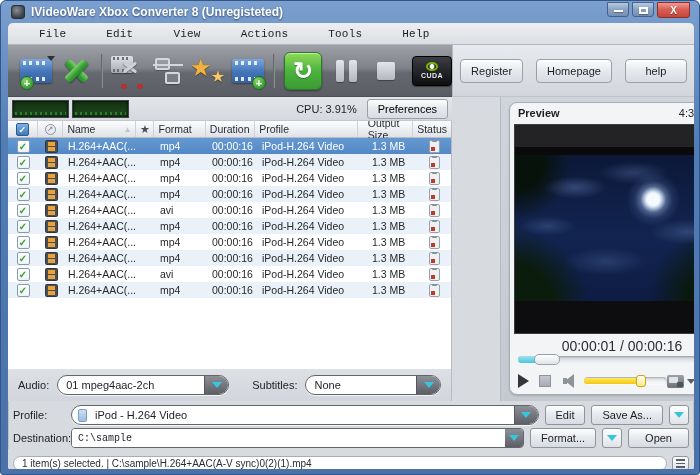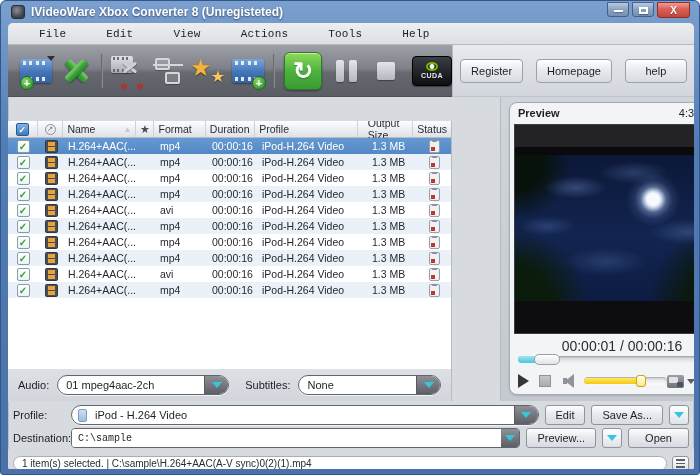--- a/index.html
+++ b/index.html
@@ -262,20 +262,26 @@
         </span>
       </div>
     </div>
 
     <div class="top-right">
       <button class="hdr-btn">Register</button>
       <button class="hdr-btn">Homepage</button>
       <button class="hdr-btn">help</button>
     </div>
 
+    <div class="cpu-row">
+      <span class="cpu-graph"></span>
+      <span class="cpu-graph"></span>
+      <span class="cpu-label">CPU: 3.91%</span>
+      <button class="pref-btn">Preferences</button>
+    </div>
 
     <div class="table">
       <div class="thead">
         <div class="th c-check">
             <span class="hdr-check">✓</span>
           </div>
         <div class="th c-icon">
             <span class="hdr-globe">↗</span>
           </div>
         <div class="th c-name">
@@ -476,21 +482,21 @@
     </div>
 
     <div class="audio-row">
       <span class="field-label">Audio:</span>
       <div class="combo audio-combo">
         <span class="combo-text">01 mpeg4aac-2ch</span>
         <span class="combo-cap">
             <span class="cap-arrow"></span>
           </span>
       </div>
-      <span class="field-label" style="margin-left:8px;text-align:center;">Subtitles:</span>
+      <span class="field-label" style="margin-left:15px;text-align:center;">Subtitles:</span>
       <div class="combo subtitle-combo">
         <span class="combo-text">None</span>
         <span class="combo-cap">
             <span class="cap-arrow"></span>
           </span>
       </div>
     </div>
 
     <div class="right-panel">
       <div class="preview-box">
@@ -547,21 +553,21 @@
     </div>
 
     <div class="bottom-row dest-row">
       <span class="row-label">Destination:</span>
       <div class="dest-input-wrap">
         <input class="dest-input" value="C:\sample" style="">
         <span class="dest-cap">
             <span class="cap-arrow"></span>
           </span>
       </div>
-      <button class="btn">Preview...</button>
+      <button class="btn">Format...</button>
       <span class="dd-btn">
           <span class="cap-arrow"></span>
         </span>
       <button class="btn" style="padding:0 16px;">Open</button>
     </div>
 
     <div class="status-row">
       <div class="status-pill">1 item(s) selected. | C:\sample\H.264+AAC(A-V sync)0(2)(1).mp4</div>
       <span class="log-btn">
           <span></span>

